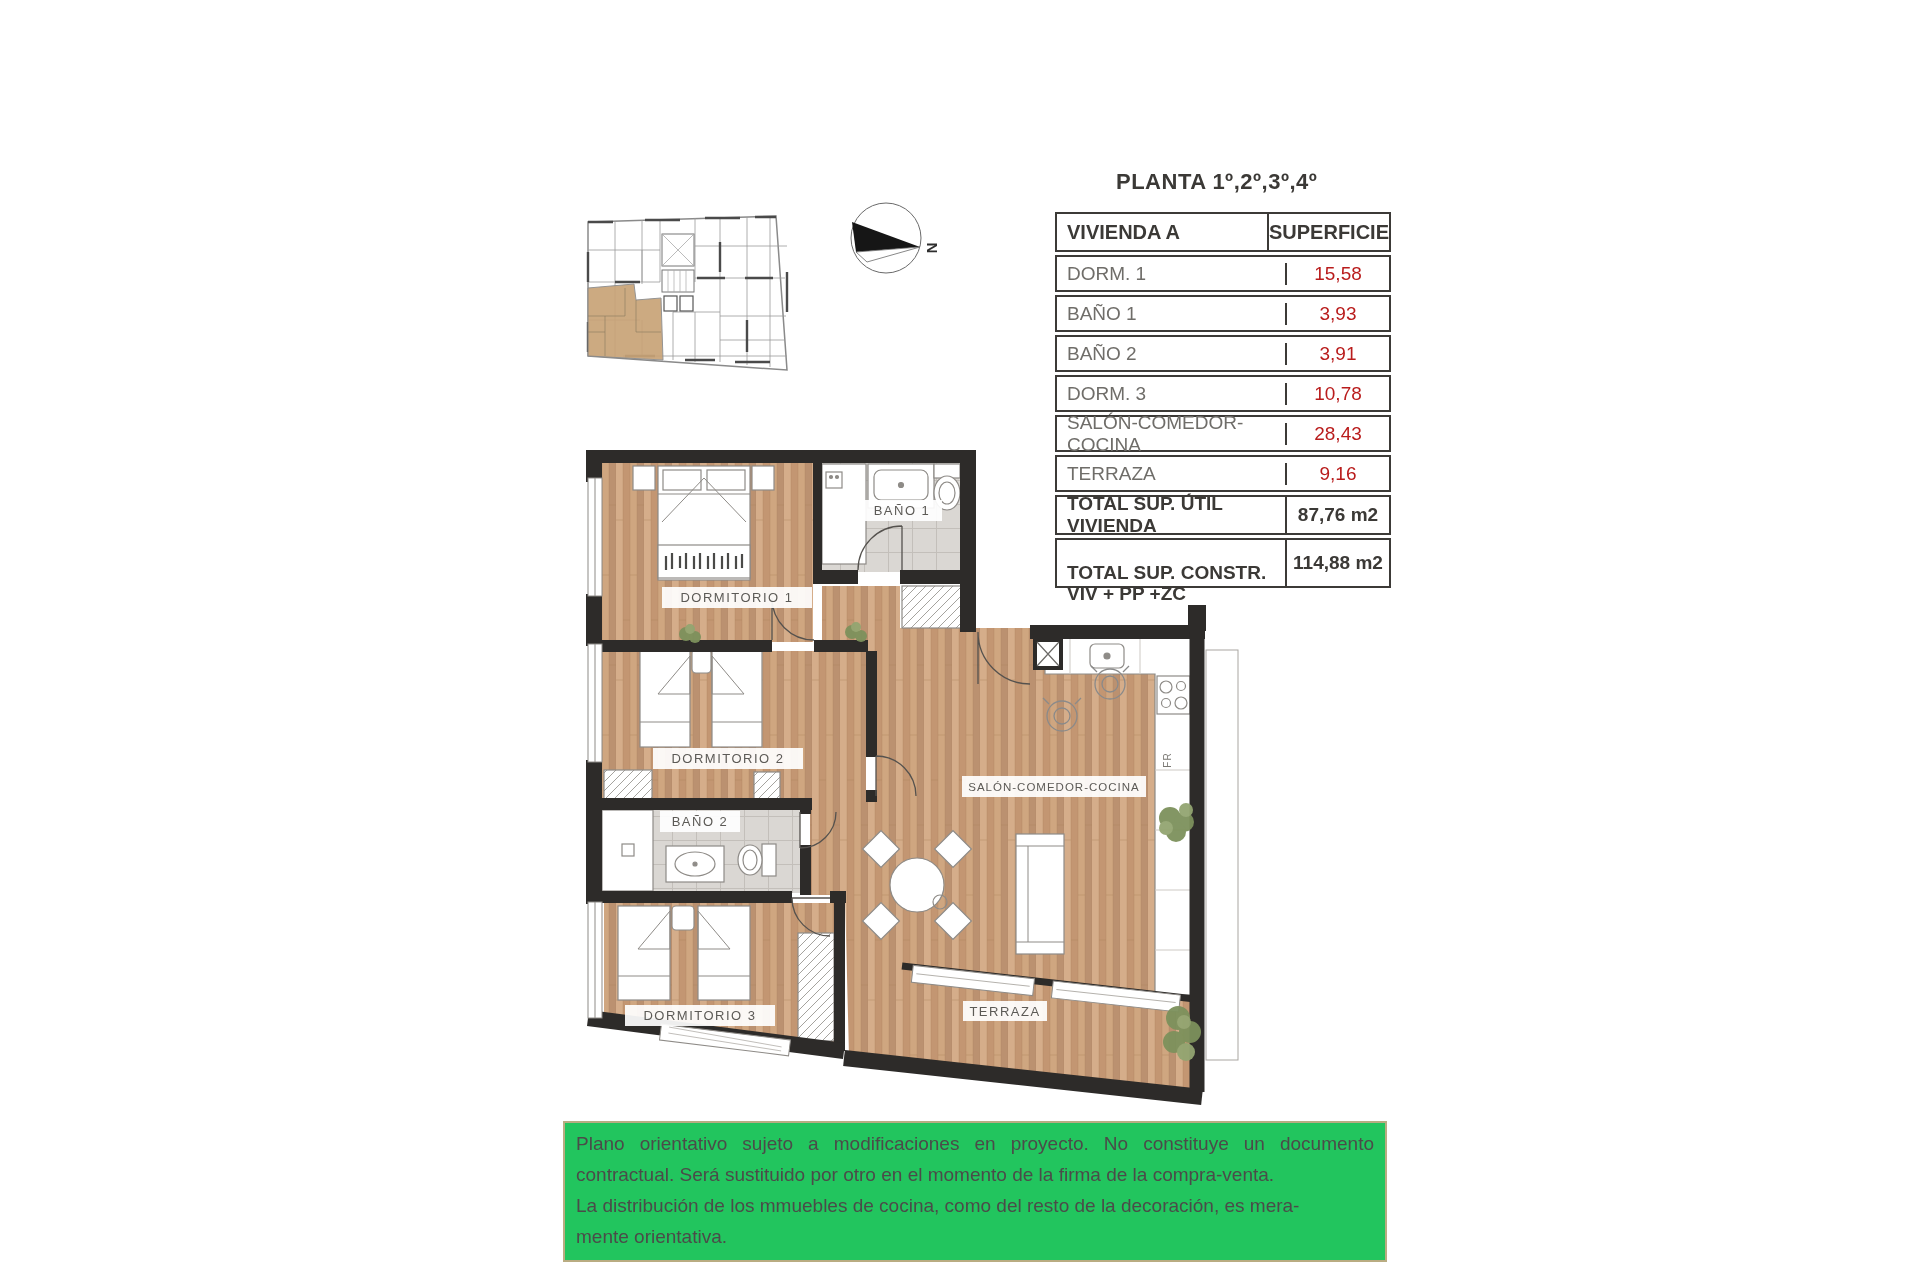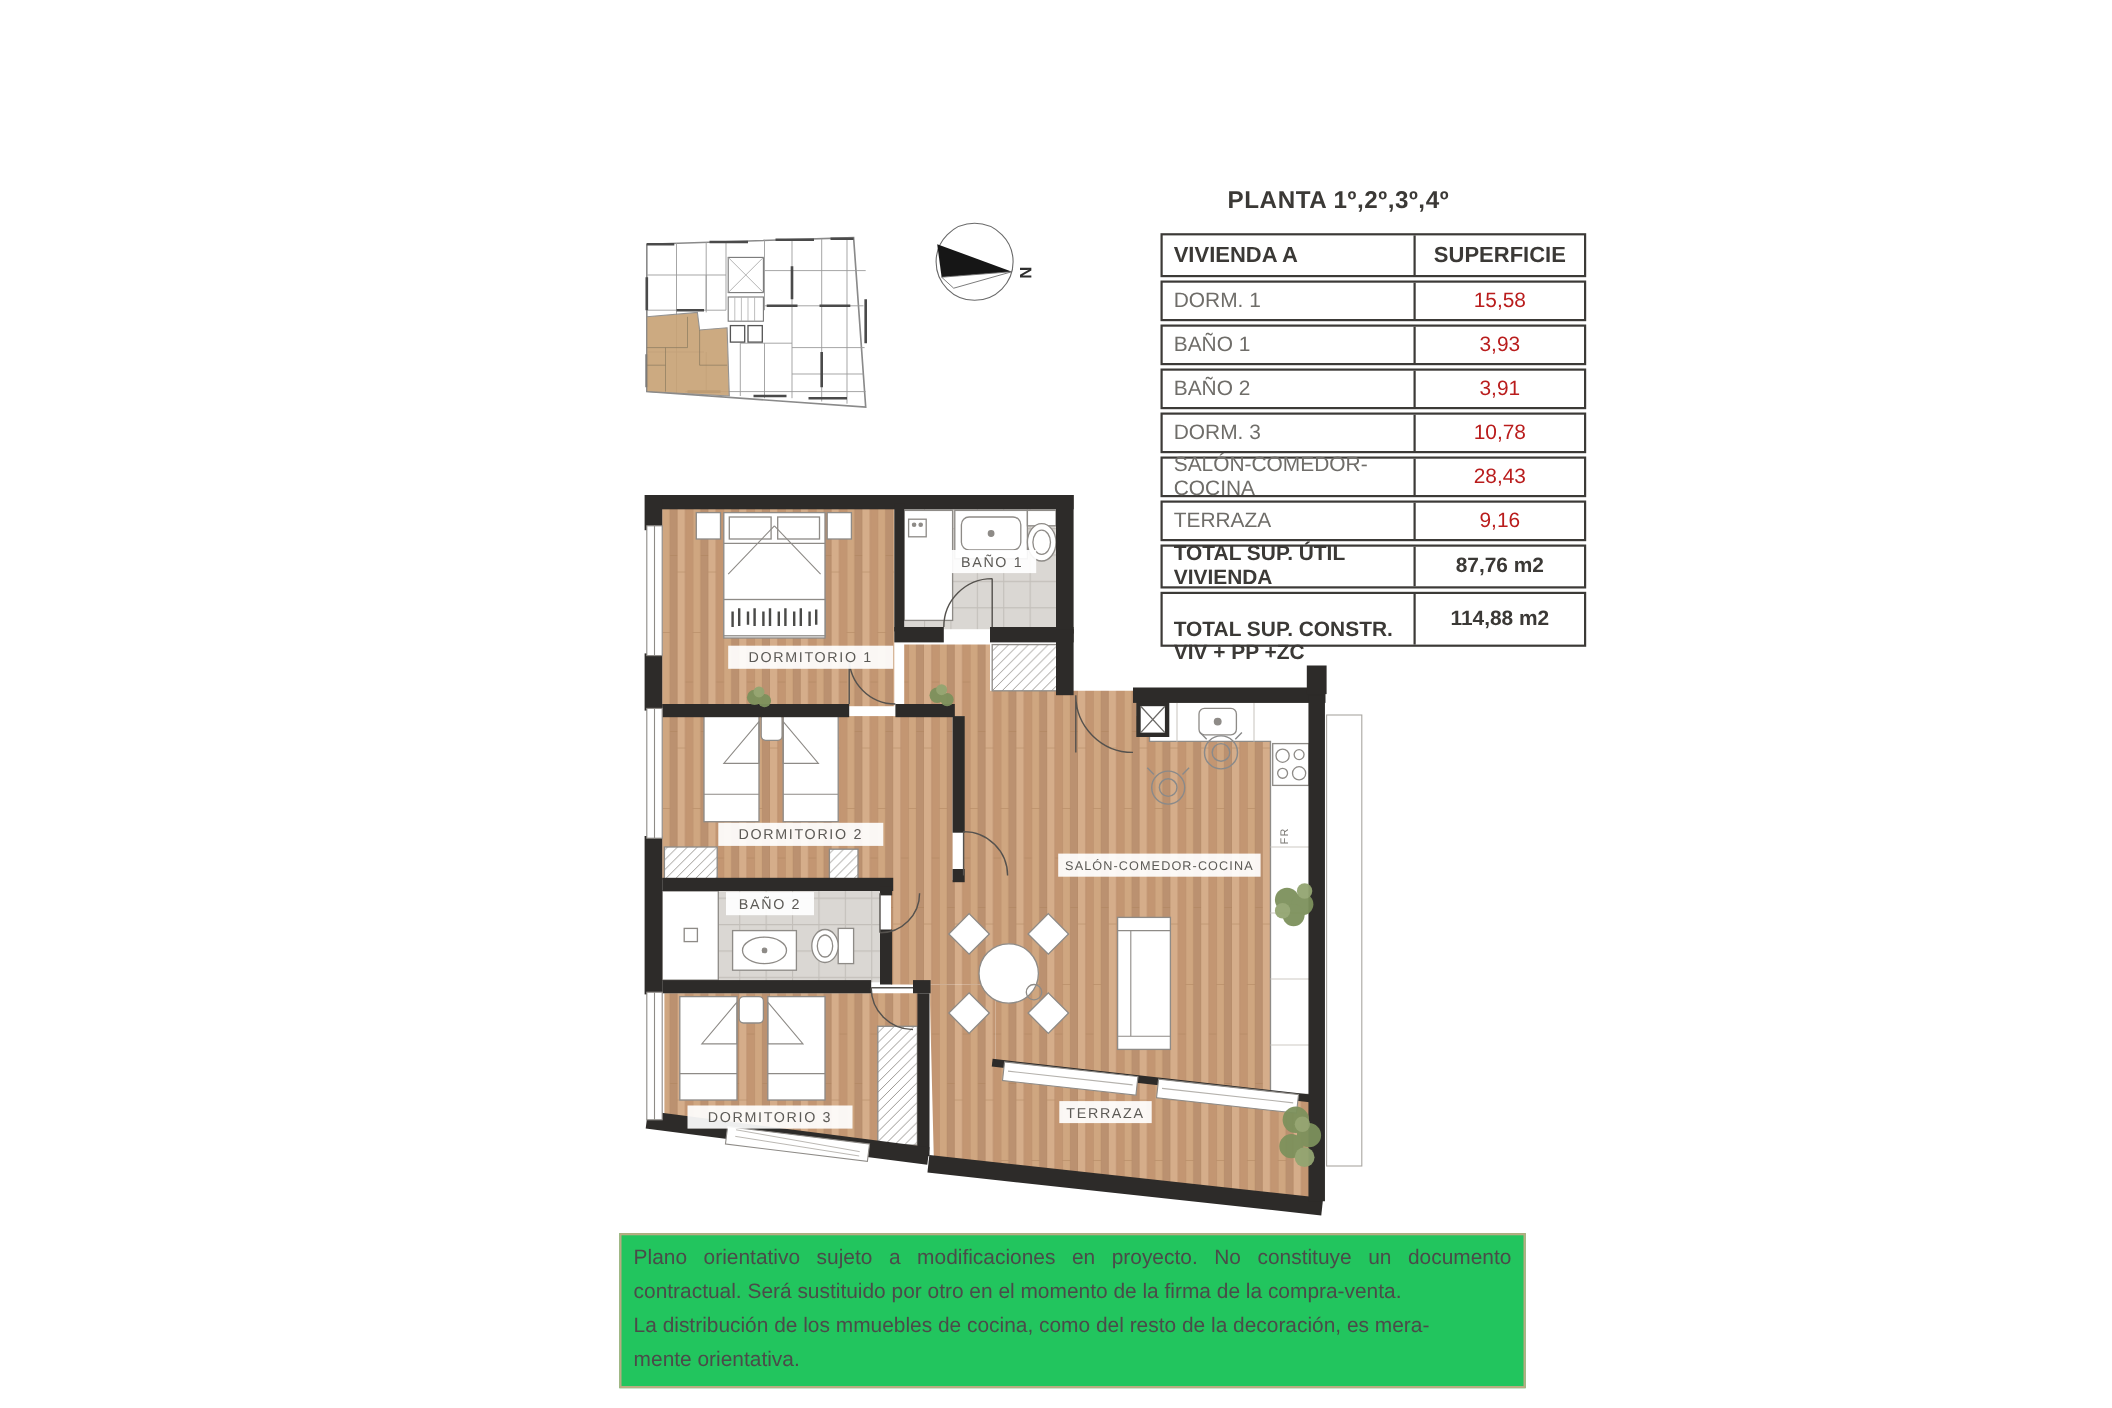--- a/index.html
+++ b/index.html
@@ -5,30 +5,30 @@
   html,body{margin:0;padding:0;background:#ffffff;}
   body{width:1920px;height:1280px;position:relative;overflow:hidden;
        font-family:"Liberation Sans", sans-serif;}
   .abs{position:absolute;}
 
   
   .plan-title{left:1116px;top:169px;font-size:22px;font-weight:bold;
     color:#3b3936;letter-spacing:.5px;}
 
   
-  .area-table{left:1055px;top:212px;width:387px;}
+  .area-table{left:1055px;top:212px;width:336px;}
   .t-row{display:flex;border:2px solid #3c3a37;margin-bottom:3px;background:#fff;
     align-items:stretch;}
   .t-row .c1{width:218px;display:flex;align-items:center;padding-left:10px;
     font-size:19px;color:#6f6d69;}
   .t-row .c2{flex:1;border-left:2px solid #3c3a37;display:flex;align-items:center;
     justify-content:center;font-size:19px;color:#b91c1c;}
   .t-head{height:36px;}
   .t-head .c1,.t-head .c2{font-weight:bold;color:#3b3936;font-size:20px;}
-  .t-data{height:33px;}
+  .t-data{height:33px;align-items:center;}
   .t-total1{height:36px;}
   .t-total2{height:46px;}
   .t-total1 .c1,.t-total1 .c2,.t-total2 .c1,.t-total2 .c2{
     font-weight:bold;color:#3b3936;}
   .t-total2 .c1{flex-direction:column;align-items:flex-start;justify-content:center;
     line-height:21px;margin-top:40px;}
 
   
   .disclaimer{left:563px;top:1121px;width:798px;border:2px solid #b9ac82;
     background:#22c55e;padding:5px 11px 8px 11px;font-size:19px;color:#4b4b49;

